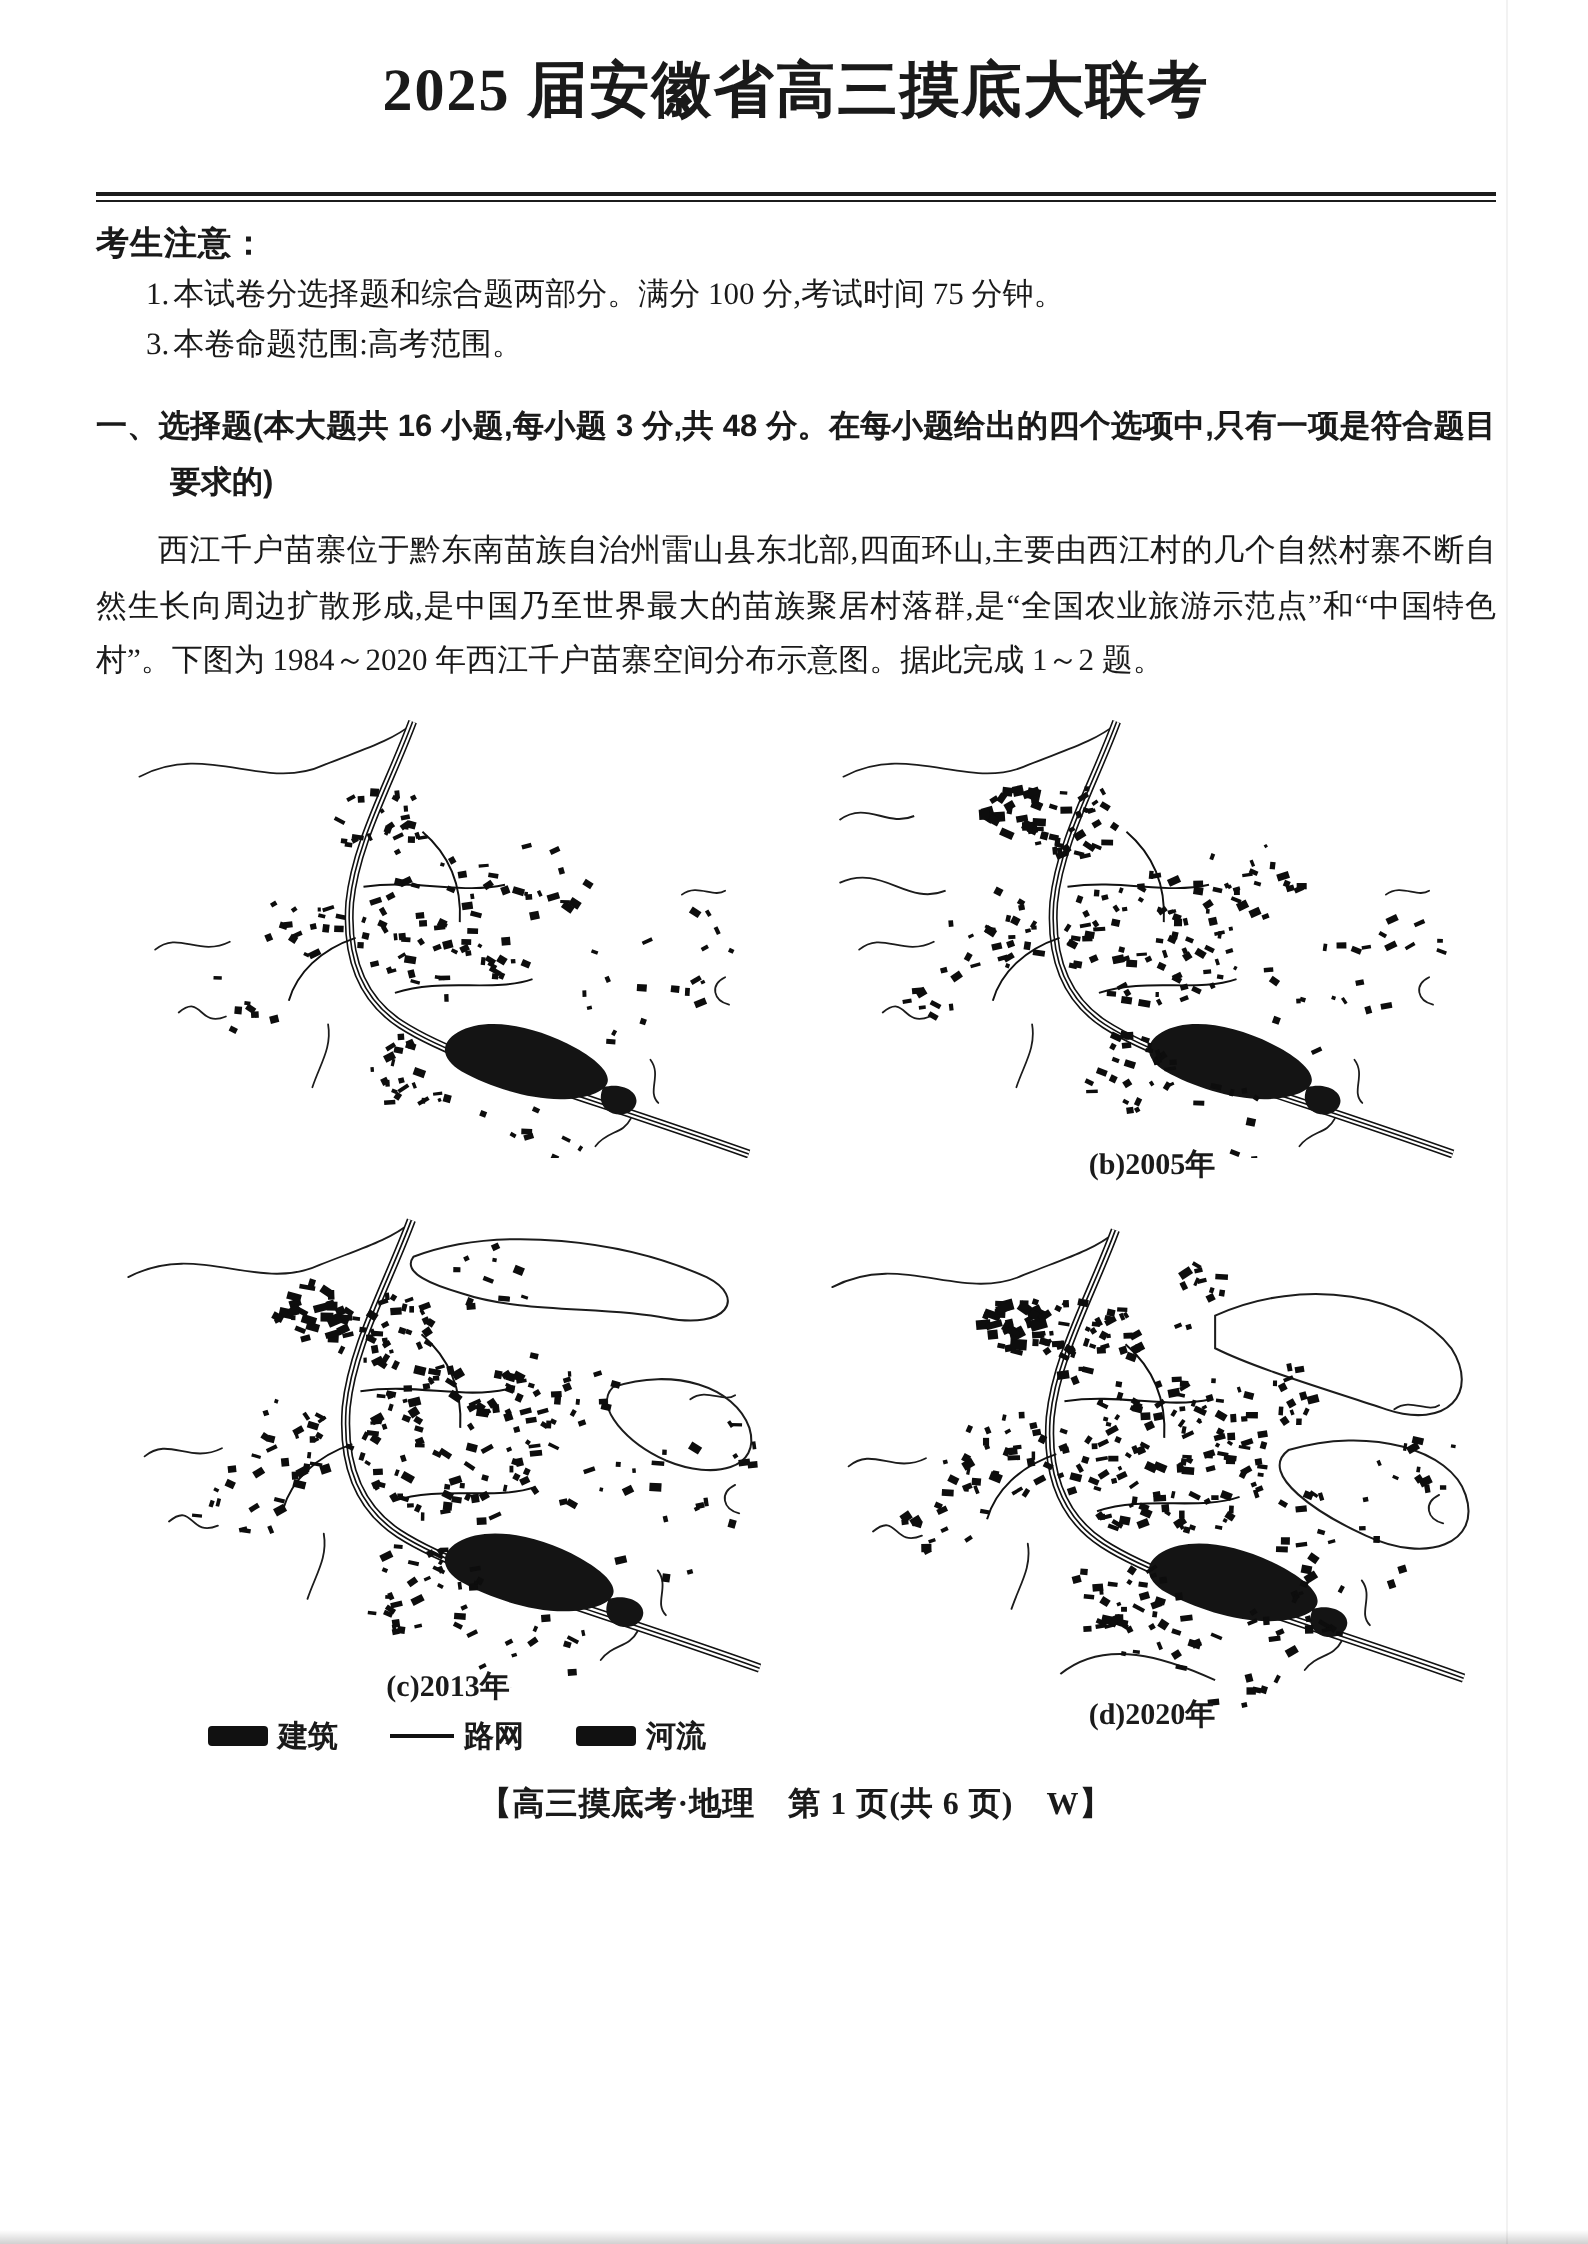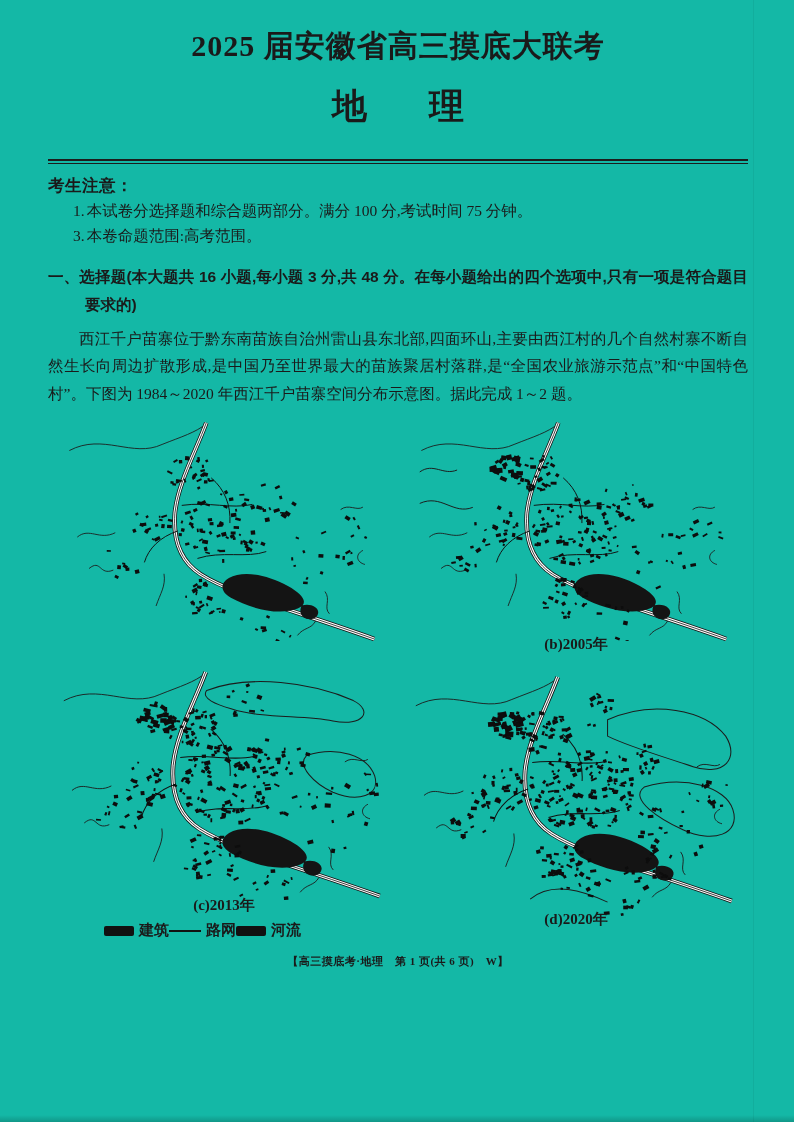--- a/index.html
+++ b/index.html
@@ -1,17 +1,17 @@
 <!DOCTYPE html>
 <html><head>
 <meta charset="utf-8">
 <style>
   html,body{margin:0;padding:0;background:#9a9a9a;}
   .page{
-    position:relative;width:794px;height:1122px;margin:0 auto;background:#14b8a6;
+    position:relative;width:794px;height:1122px;margin:0 auto;background:#ffffff;
     box-sizing:border-box;padding:26px 46px 0 48px;overflow:hidden;
     font-family:"Liberation Serif","DejaVu Serif",serif;color:#1a1a1a;
   }
   .page::after{content:"";position:absolute;left:0;right:0;bottom:0;height:7px;
     background:linear-gradient(to bottom,rgba(0,0,0,0),rgba(0,0,0,.18));}
   .page::before{content:"";position:absolute;top:0;bottom:0;right:40px;width:1px;background:rgba(0,0,0,.05);}
 
   .title{margin:2px 0 0;text-align:center;font-size:30px;font-weight:700;letter-spacing:1px;line-height:1.2;}
   .subject{margin-top:24px;text-align:center;font-size:35px;font-weight:700;line-height:1.1;}
   .subject span+span{margin-left:62px;}
@@ -33,27 +33,27 @@
   .qhead{margin-top:15px;font-size:15.5px;line-height:28px;padding-left:37px;text-indent:-37px;text-align:justify;}
   .passage{margin:6px 0 0;font-size:15.5px;line-height:27.5px;text-indent:2em;text-align:justify;}
 
   .figure{margin-top:6px;}
   .map-grid{display:grid;grid-template-columns:352px 352px;}
   .cell{position:relative;text-align:center;}
   .cell svg{display:block;margin:0 auto;}
   .cap{font-size:15px;font-weight:600;margin-top:-6px;}
   .cell-c .cap{margin-top:-10px;}
 
-  .legend{display:flex;align-items:center;margin:6px 0 0 56px;
+  .legend{display:flex;align-items:center;gap:26px;margin:6px 0 0 56px;
     font-family:"Liberation Sans","DejaVu Sans",sans-serif;font-weight:700;font-size:15px;}
   .litem{display:inline-flex;align-items:center;gap:5px;}
   .swatch{display:inline-block;width:30px;height:10px;background:#111;border-radius:2px;}
   .line-swatch{display:inline-block;width:32px;height:0;border-top:2.4px solid #111;}
 
-  .foot{margin-top:14px;text-align:center;font-size:11px;font-weight:700;letter-spacing:.5px;}
+  .foot{margin-top:14px;text-align:center;font-size:16px;font-weight:700;letter-spacing:.5px;}
 
   
   .outl{stroke:#1c1c1c;stroke-width:.9;fill:none;stroke-linecap:round;}
   .xtr{stroke:#1c1c1c;stroke-width:1;fill:none;}
   .rA{stroke:#111;stroke-width:4.6;fill:none;}
   .rB{stroke:#fff;stroke-width:3;fill:none;}
   .rC{stroke:#111;stroke-width:.8;fill:none;}
   .branch{stroke:#111;stroke-width:1;fill:none;}
   .river{fill:#141414;stroke:none;}
   .blobs{fill:#0d0d0d;stroke:none;}
@@ -81,23 +81,20 @@
       <path d="M240,226 c6,-8 14,-6 18,-14"></path>
       <path d="M306,140 c-8,4 -6,12 2,14"></path>
     </g>
   </defs>
 </svg>
 
 <div class="page">
 
   <h1 class="title">2025 届安徽省高三摸底大联考</h1>
 
-  <div class="subject">
-    <span>地</span><span>理</span>
-  </div>
 
   <div class="rule"></div>
 
   <section class="notice">
     <div class="notice-head hei">考生注意：</div>
     <div class="nitem"><span class="num">1.</span><span>本试卷分选择题和综合题两部分。满分 100 分,考试时间 75 分钟。</span></div>
     <div class="nitem"><span class="num">3.</span><span>本卷命题范围:高考范围。</span></div>
   </section>
 
   <section>

